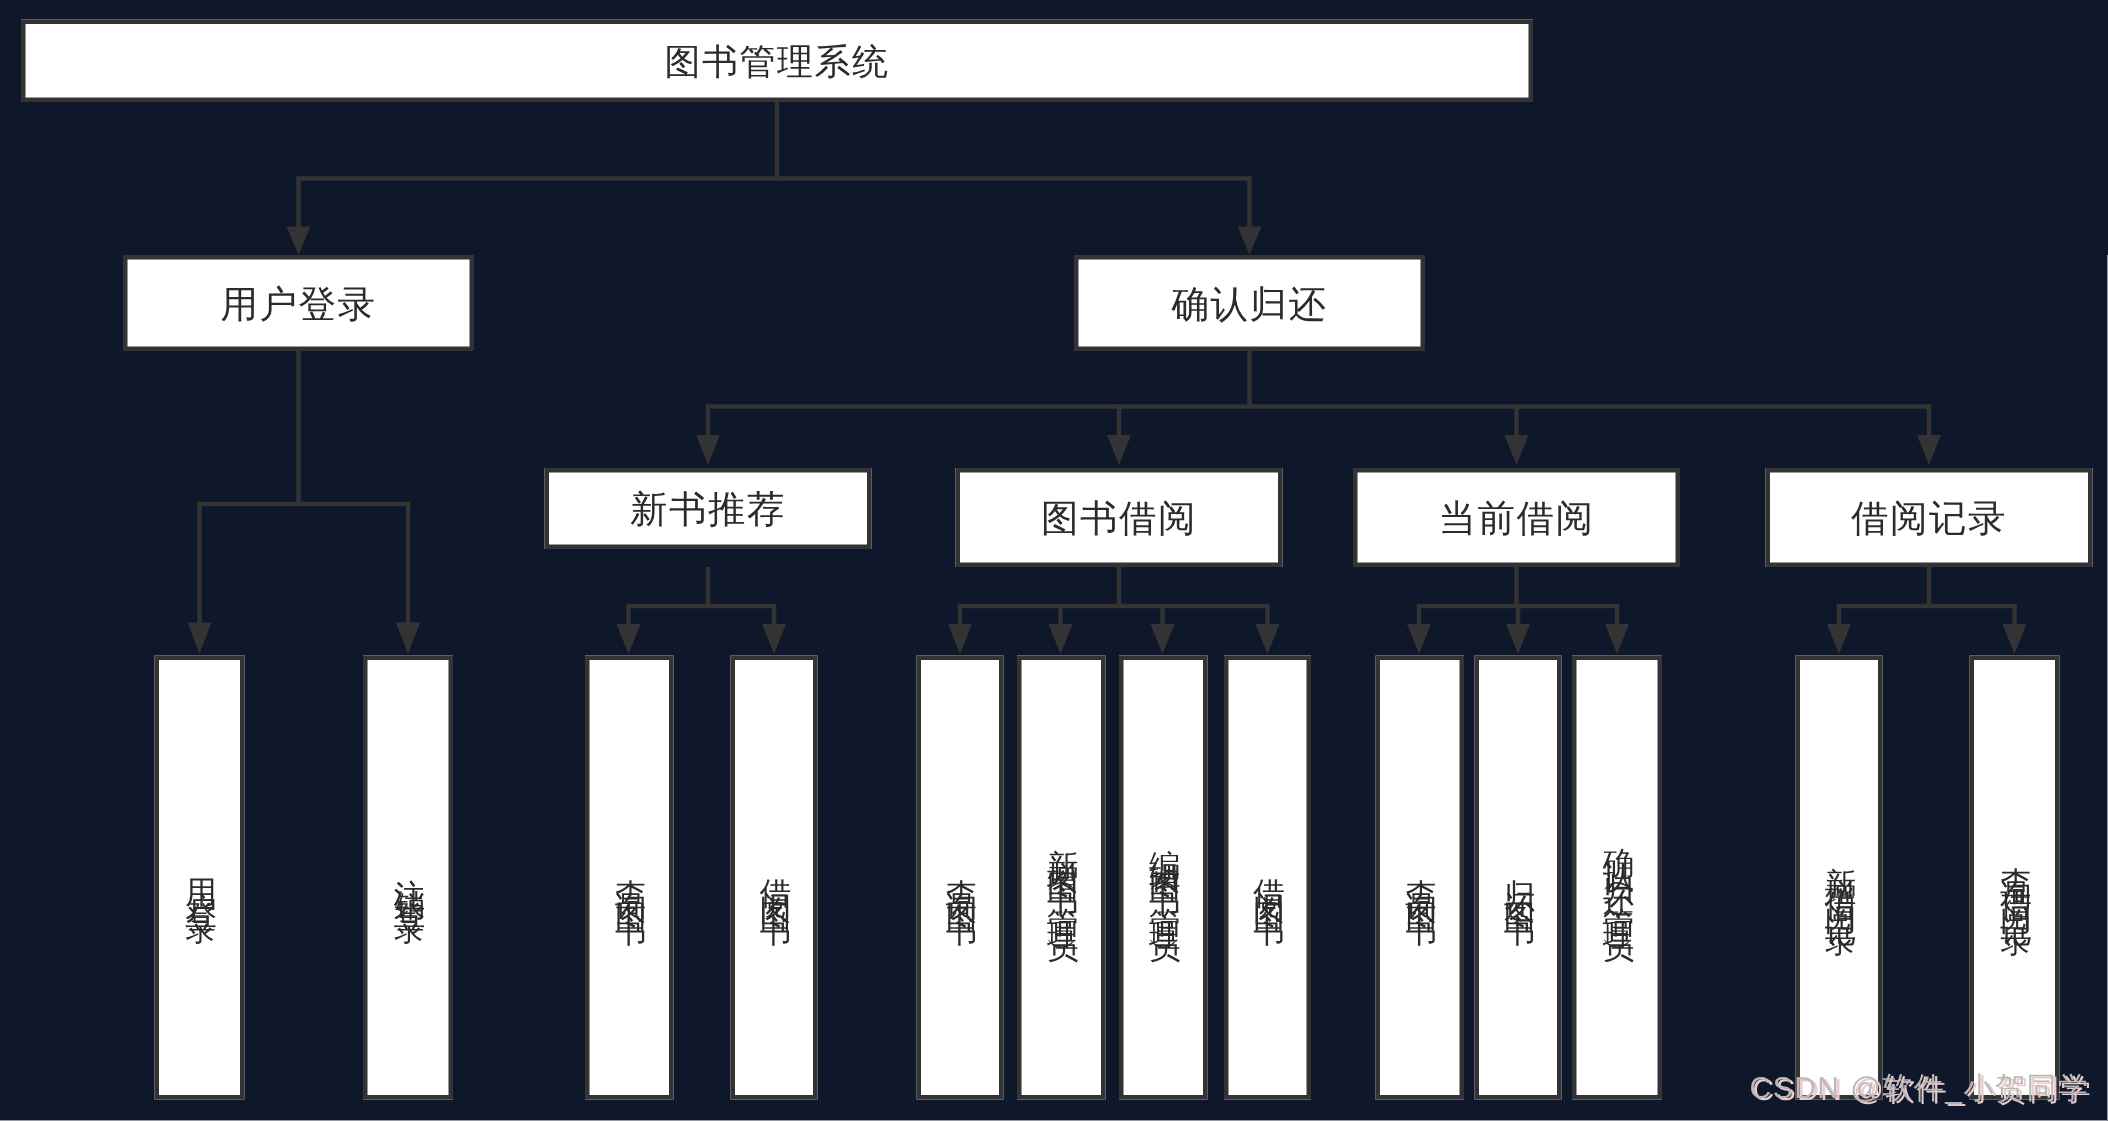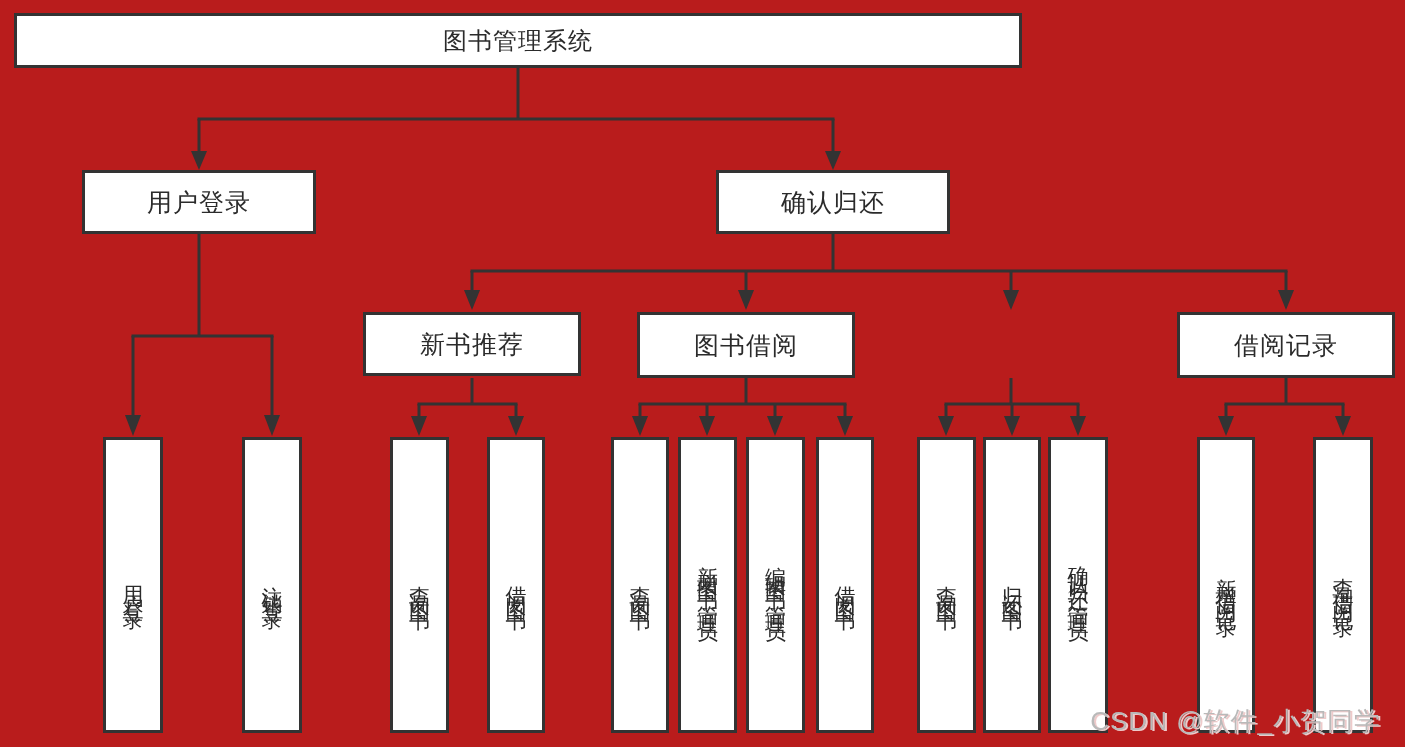--- a/index.html
+++ b/index.html
@@ -4,21 +4,21 @@
 <style>
   :root{
     --line:#333333;
     --text:#2b2b2b;
     --wm:#b9b9b9;
   }
   html,body{margin:0;padding:0;background:#ffffff;}
   .canvas{
     position:relative;
     width:1405px;height:747px;
-    background:#b91c1c;
+    background:#0f172a;
     font-family:"Liberation Sans",sans-serif;
     overflow:hidden;
   }
   .wires{position:absolute;left:0;top:0;z-index:1;}
   .wires line{stroke:var(--line);stroke-width:3;}
   .wires polygon{fill:var(--line);stroke:none;}
   .box{
     position:absolute;z-index:2;
     box-sizing:border-box;
     border:3px solid var(--line);
@@ -33,22 +33,22 @@
   .vlabel{
     writing-mode:vertical-rl;
     text-orientation:mixed;
     font-size:21px;
     letter-spacing:8px;
     white-space:nowrap;
     color:var(--text);
   }
   .watermark{
     position:absolute;z-index:5;
-    right:24px;bottom:8px;
-    font-size:26px;letter-spacing:1px;
+    right:12px;bottom:8px;
+    font-size:20px;letter-spacing:1px;
     color:var(--wm);
     text-shadow:2px 1px 0 #eecaca;
     white-space:nowrap;
   }
 </style>
 </head>
 <body>
 
 <div class="canvas">
 
@@ -132,26 +132,29 @@
     <span class="hlabel">图书管理系统</span>
   </div>
 
   <div class="box" style="left:82px;top:170px;width:234px;height:64px;">
     <span class="hlabel">用户登录</span>
   </div>
   <div class="box" style="left:716px;top:170px;width:234px;height:64px;">
     <span class="hlabel">确认归还</span>
   </div>
 
-  <div class="box" style="left:363px;top:312px;width:218px;height:64px;">
+  <div class="box" style="left:363px;top:312px;width:218px;height:54px;">
     <span class="hlabel">新书推荐</span>
   </div>
   <div class="box" style="left:637px;top:312px;width:218px;height:66px;justify-content:center;">
     <span class="hlabel">图书借阅</span>
   </div>
+  <div class="box" style="left:902px;top:312px;width:218px;height:66px;">
+    <span class="hlabel">当前借阅</span>
+  </div>
   <div class="box" style="left:1177px;top:312px;width:218px;height:66px;">
     <span class="hlabel">借阅记录</span>
   </div>
 
   <div class="box" style="left:103px;top:437px;width:60px;height:296px;">
     <span class="vlabel">用户登录</span>
   </div>
   <div class="box" style="left:242px;top:437px;width:60px;height:296px;">
     <span class="vlabel">注销登录</span>
   </div>

